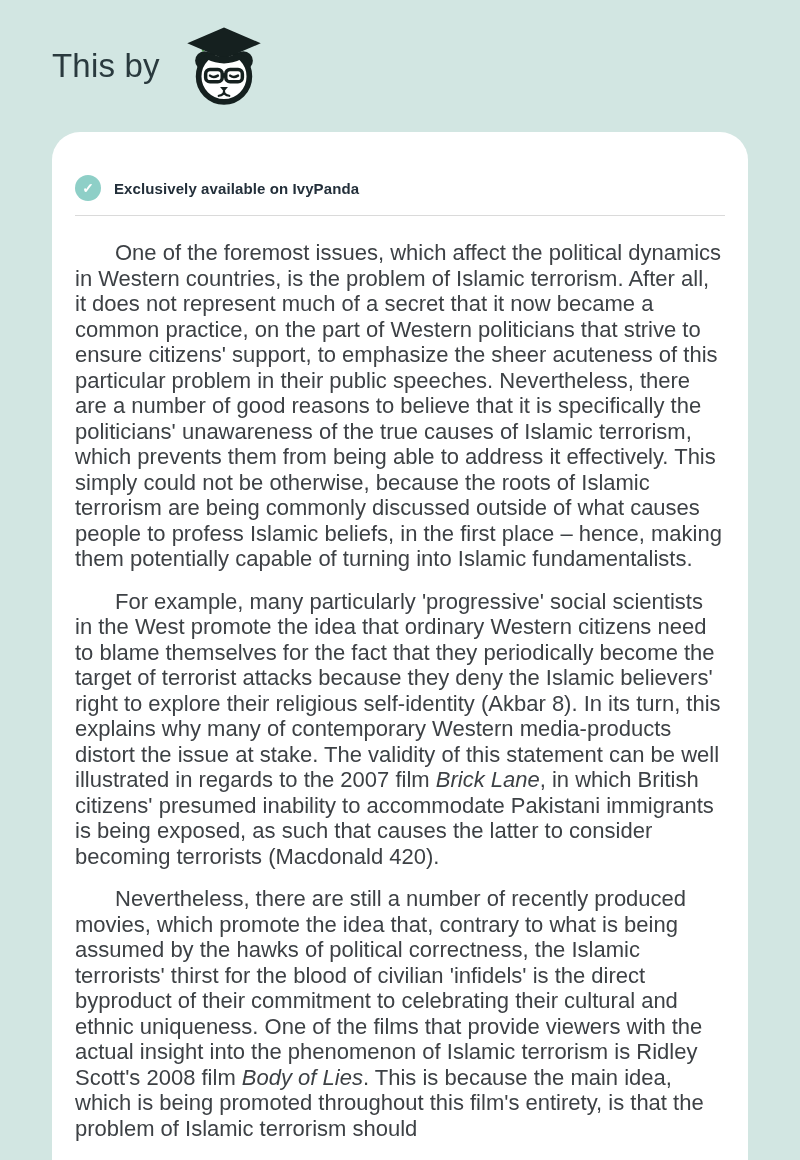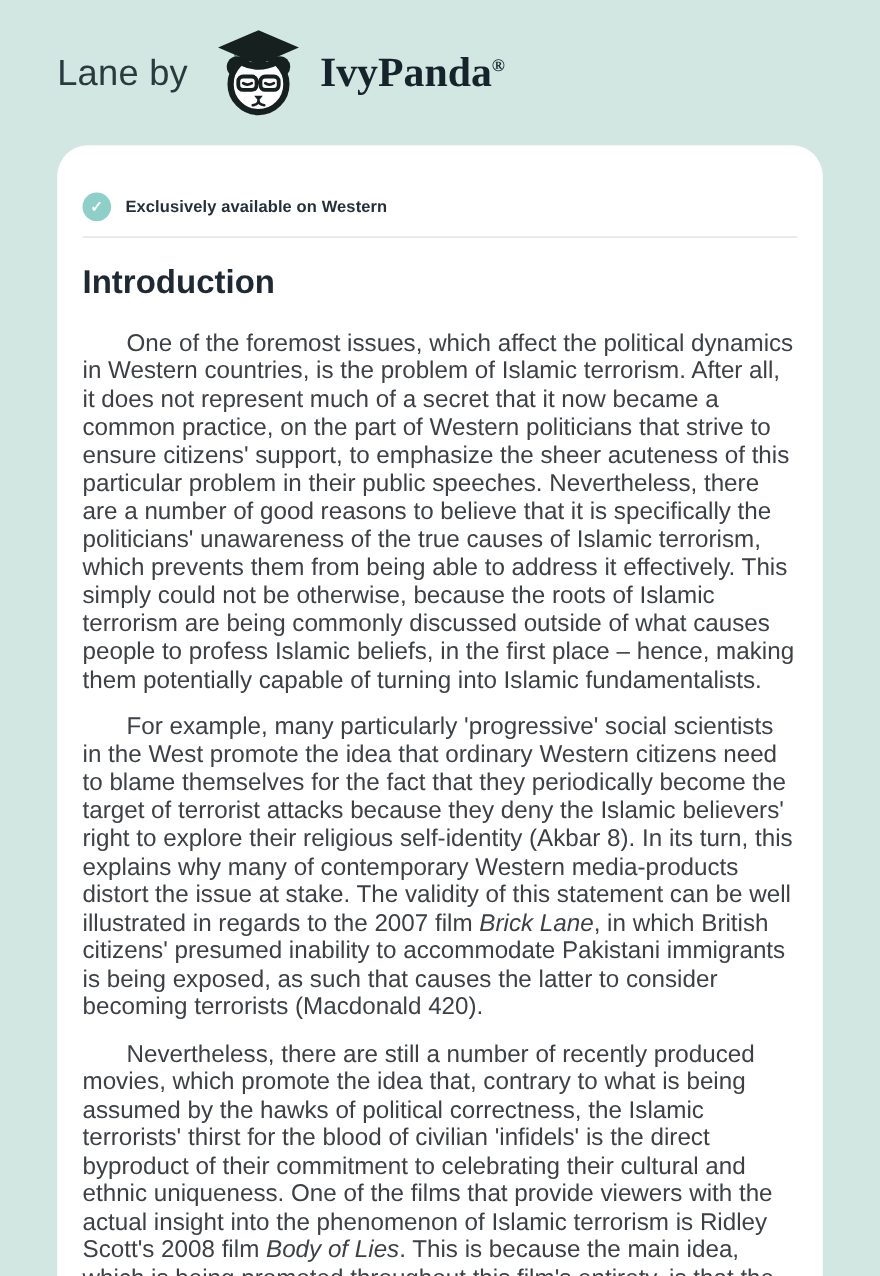--- a/index.html
+++ b/index.html
@@ -73,21 +73,21 @@
     font-size:22px;line-height:25.5px;color:var(--body-text);
     text-indent:40px;text-align:left;
   }
   .paragraphs p:last-child{margin-bottom:12px}
   .paragraphs em{}
 </style>
 </head>
 <body>
 
 <header class="page-header">
-  <span class="essay-by">Lane by</span>
+  <span class="essay-by">This by</span>
   <span class="logo">
     <svg width="90" height="84" viewBox="0 0 100 96" aria-hidden="true">
 
       <line x1="26" y1="22" x2="26" y2="50" stroke="#54a652" stroke-width="2.6" stroke-dasharray="3.5 2.5"></line>
 
       <path d="M26 44 C17 49 16 61 26 67 C36 61 35 49 26 44 Z" fill="#54a652"></path>
       <path d="M26 48 v14 M26 54 l-5 -3 M26 54 l5 -3 M26 60 l-4 -2 M26 60 l4 -2" stroke="#2e7031" stroke-width="1.4" fill="none"></path>
 
       <circle cx="28" cy="42" r="11" fill="#15201f"></circle>
       <circle cx="72" cy="42" r="11" fill="#15201f"></circle>
@@ -101,32 +101,30 @@
       <rect x="52" y="52" width="19" height="14" rx="5" fill="#ffffff" stroke="#15201f" stroke-width="4"></rect>
       <line x1="48" y1="58" x2="52" y2="58" stroke="#15201f" stroke-width="3.5"></line>
 
       <path d="M34 59 q4 3 9 0" stroke="#15201f" stroke-width="2.8" fill="none" stroke-linecap="round"></path>
       <path d="M57 59 q4 3 9 0" stroke="#15201f" stroke-width="2.8" fill="none" stroke-linecap="round"></path>
 
       <path d="M45.5 72 h9 l-4.5 5.5 Z" fill="#15201f"></path>
       <path d="M50 77 q0 4 6 5 M50 77 q0 4 -6 5" stroke="#15201f" stroke-width="2.6" fill="none" stroke-linecap="round"></path>
     </svg>
   </span>
-  <span class="brand"><span>IvyPanda</span><sup>®</sup></span>
 </header>
 
 <main class="essay-card">
 
   <div class="badge-row">
     <span class="badge-circle">✓</span>
-    <span class="badge-label">Exclusively available on Western</span>
+    <span class="badge-label">Exclusively available on IvyPanda</span>
   </div>
 
   <hr class="divider">
 
-  <h2 class="section-heading">Introduction</h2>
 
   <div class="paragraphs">
       <p><span>One of the foremost issues, which affect the political dynamics in Western countries, is the problem of Islamic terrorism. After all, it does not represent much of a secret that it now became a common practice, on the part of Western politicians that strive to ensure citizens' support, to emphasize the sheer acuteness of this particular problem in their public speeches. Nevertheless, there are a number of good reasons to believe that it is specifically the politicians' unawareness of the true causes of Islamic terrorism, which prevents them from being able to address it effectively. This simply could not be otherwise, because the roots of Islamic terrorism are being commonly discussed outside of what causes people to profess Islamic beliefs, in the first place – hence, making them potentially capable of turning into Islamic fundamentalists.</span></p>
       <p><span>For example, many particularly 'progressive' social scientists in the West promote the idea that ordinary Western citizens need to blame themselves for the fact that they periodically become the target of terrorist attacks because they deny the Islamic believers' right to explore their religious self-identity (Akbar 8). In its turn, this explains why many of contemporary Western media-products distort the issue at stake. The validity of this statement can be well illustrated in regards to the 2007 film </span><em>Brick Lane</em><span>, in which British citizens' presumed inability to accommodate Pakistani immigrants is being exposed, as such that causes the latter to consider becoming terrorists (Macdonald 420).</span></p>
       <p><span>Nevertheless, there are still a number of recently produced movies, which promote the idea that, contrary to what is being assumed by the hawks of political correctness, the Islamic terrorists' thirst for the blood of civilian 'infidels' is the direct byproduct of their commitment to celebrating their cultural and ethnic uniqueness. One of the films that provide viewers with the actual insight into the phenomenon of Islamic terrorism is Ridley Scott's 2008 film </span><em>Body of Lies</em><span>. This is because the main idea, which is being promoted throughout this film's entirety, is that the problem of Islamic terrorism should</span></p>
     </div>
 </main>
 
 </body></html>

